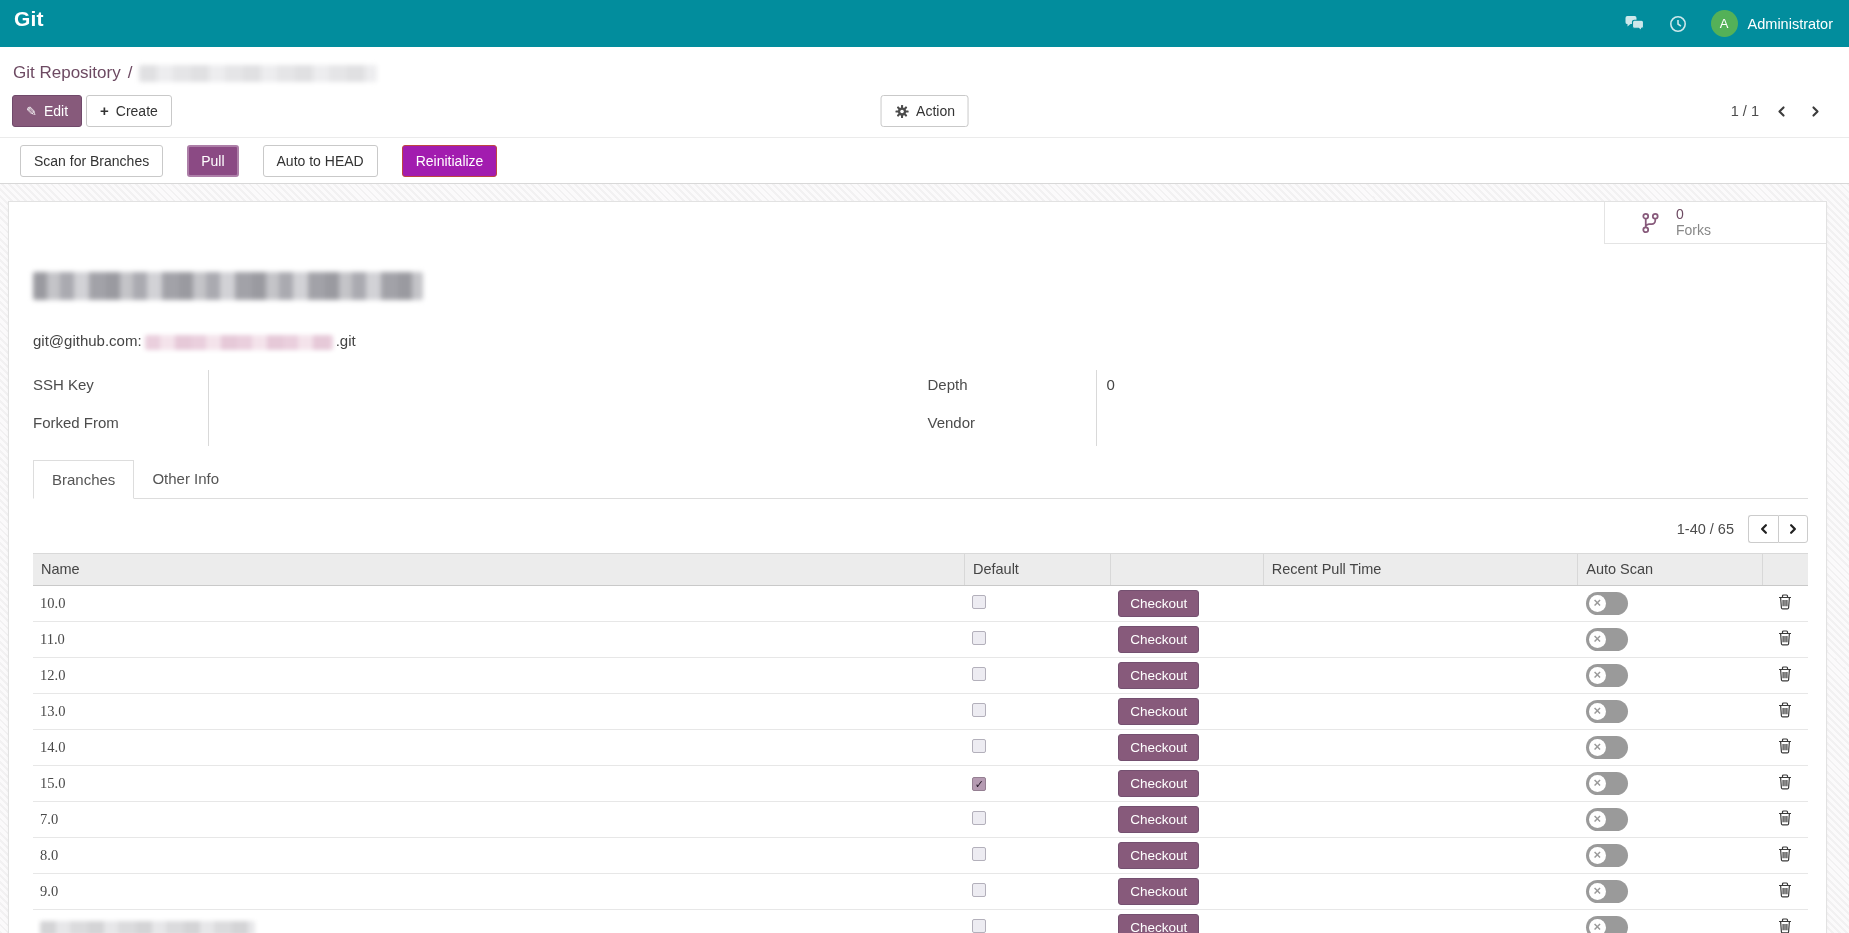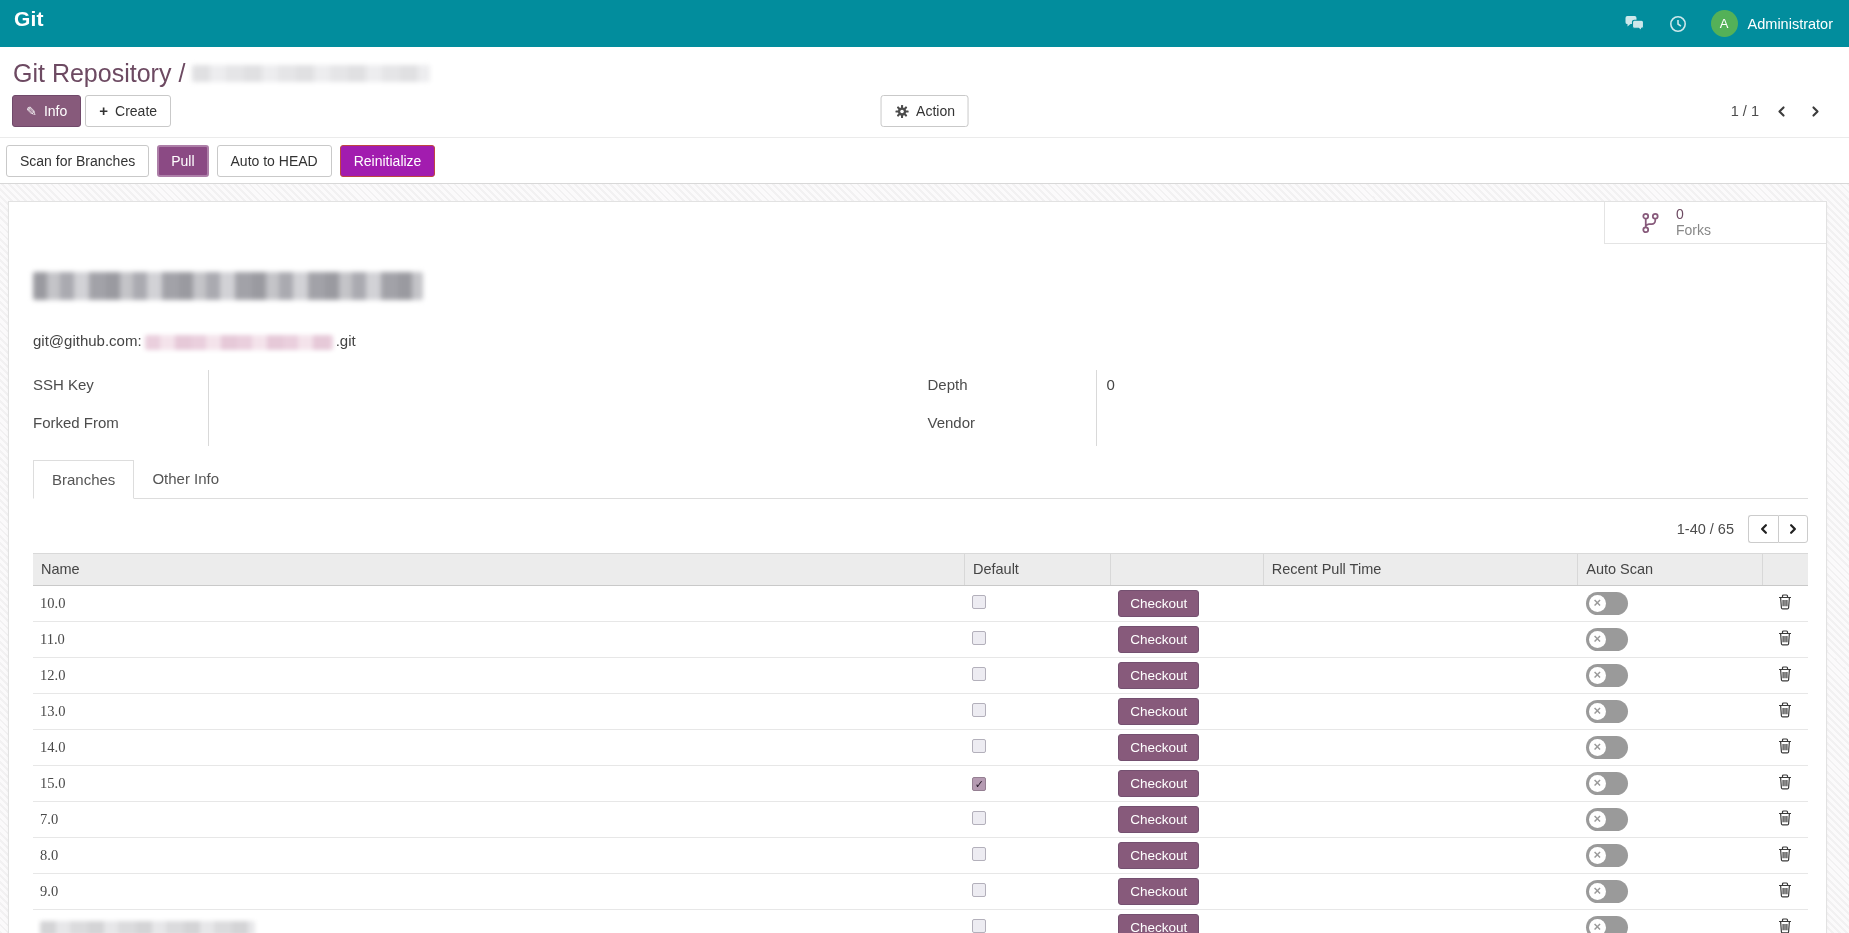--- a/index.html
+++ b/index.html
@@ -20,21 +20,21 @@
   .nav-item { font-size:14px; padding:6px 4px; cursor:pointer; }
   .nav-right { display:flex; align-items:center; gap:24px; }
   .nav-icon { display:inline-flex; align-items:center; opacity:.92; cursor:pointer; }
   .user-menu { display:flex; align-items:center; gap:10px; cursor:pointer; }
   .avatar { width:27px; height:27px; border-radius:50%; background:#54b158; color:#fff;
     display:inline-flex; align-items:center; justify-content:center; font-size:13px; }
   .user-name { font-size:14.5px;text-align:center; }
 
   
   .control-panel { background:#fff; }
-  .breadcrumb-row { padding:13px 0 0 13px; font-size:25px; line-height:26px; display:flex; align-items:center; gap:7px;text-align:right; }
+  .breadcrumb-row { padding:13px 0 0 13px; font-size:17px; line-height:26px; display:flex; align-items:center; gap:7px;text-align:right; }
   .bc-link { color:#6d4a62; cursor:pointer; }
   .bc-sep { color:#6d4a62; }
   .cp-buttons { display:flex; align-items:center; padding:9px 14px 10px 12px; position:relative; }
   .cp-left { display:flex; gap:4px; }
   .cp-center { position:absolute; left:50%; transform:translateX(-50%); }
   .cp-right { margin-left:auto; display:flex; align-items:center; gap:10px; padding-right:8px; }
 
   .btn { display:inline-flex; align-items:center; gap:7px; height:32px; padding:6px 13px;
     font-family:inherit; font-size:14px; border-radius:3px; border:1px solid #c9c9c9;
     background:#fff; color:#333; cursor:pointer; white-space:nowrap; }
@@ -42,21 +42,21 @@
   .btn .pencil { font-size:13px; }
   .btn .plus { font-weight:700; font-size:15px; line-height:12px; }
   .btn-pull { background:#8b4a84; border:2px solid #ad7fa8; color:#fff; padding:5px 12px; }
   .btn-danger { background:#a21caf; border-color:#bf4641; color:#fff; }
 
   .pager-val { font-size:14.5px; color:#4c4c4c; }
   .pager-arrow { display:inline-flex; align-items:center; justify-content:center; width:24px; height:24px; cursor:pointer; }
 
   
   .statusbar { background:#fff; border-top:1px solid #ebebeb; border-bottom:1px solid #d8d8d8;
-    padding:7px 6px; display:flex; gap:8px; height:47px; flex:0 0 47px; }
+    padding:7px 20px; display:flex; gap:24px; height:47px; flex:0 0 47px; }
 
   
   .content-bg { flex:1 1 auto; overflow:hidden;
     background:repeating-linear-gradient(45deg,#f2f1f2 0 2px,#fbfafb 2px 5px);
     padding:17px 22px 0 8px; }
   .sheet { position:relative; height:100%; background:#fff; border:1px solid #e2e2e2; border-bottom:none;
     box-shadow:0 1px 3px rgba(0,0,0,.04); }
 
   .stat-box { position:absolute; top:0; right:0; width:222px; height:42px;
     border-left:1px solid #e4e4e4; border-bottom:1px solid #e4e4e4;
@@ -158,21 +158,21 @@
 <div class="control-panel">
   <div class="breadcrumb-row">
     <span class="bc-link">Git Repository</span>
     <span class="bc-sep">/</span>
     <span class="redact redact-crumb"></span>
   </div>
   <div class="cp-buttons">
     <div class="cp-left">
       <button class="btn btn-primary">
         <span class="pencil">✎</span>
-        <span>Info</span>
+        <span>Edit</span>
       </button>
       <button class="btn">
         <span class="plus">+</span>
         <span>Create</span>
       </button>
     </div>
     <div class="cp-center">
       <button class="btn">
         <span style="display:inline-flex;">
           <svg width="15" height="15" viewBox="0 0 16 16" fill="#4c4c4c">

